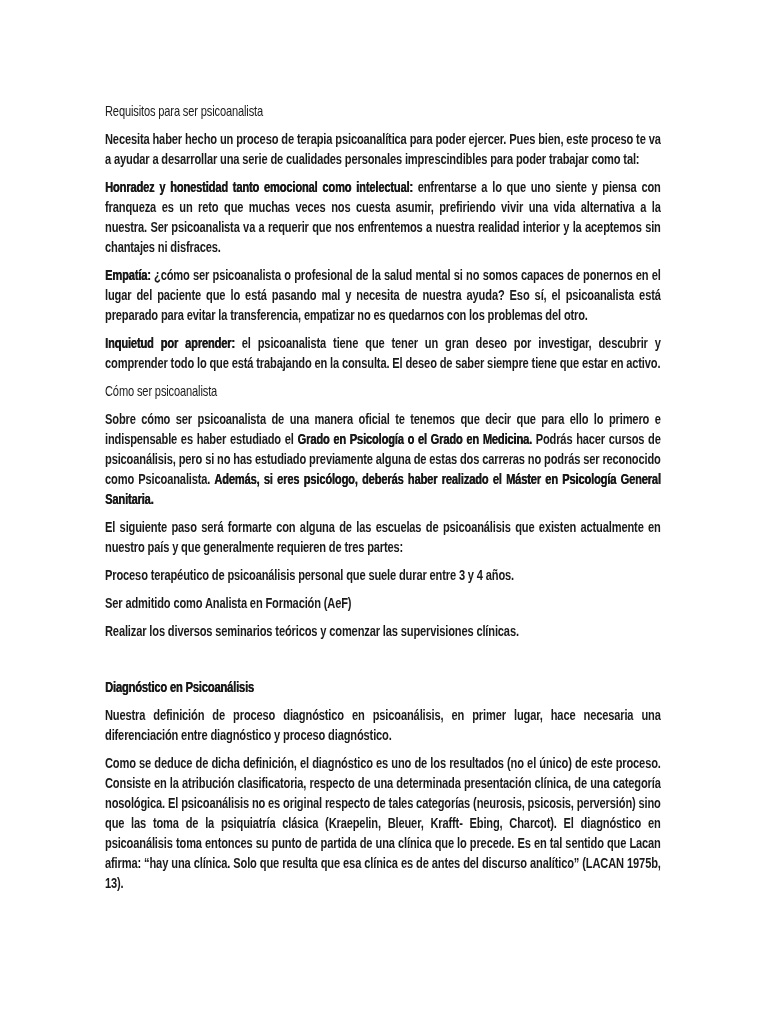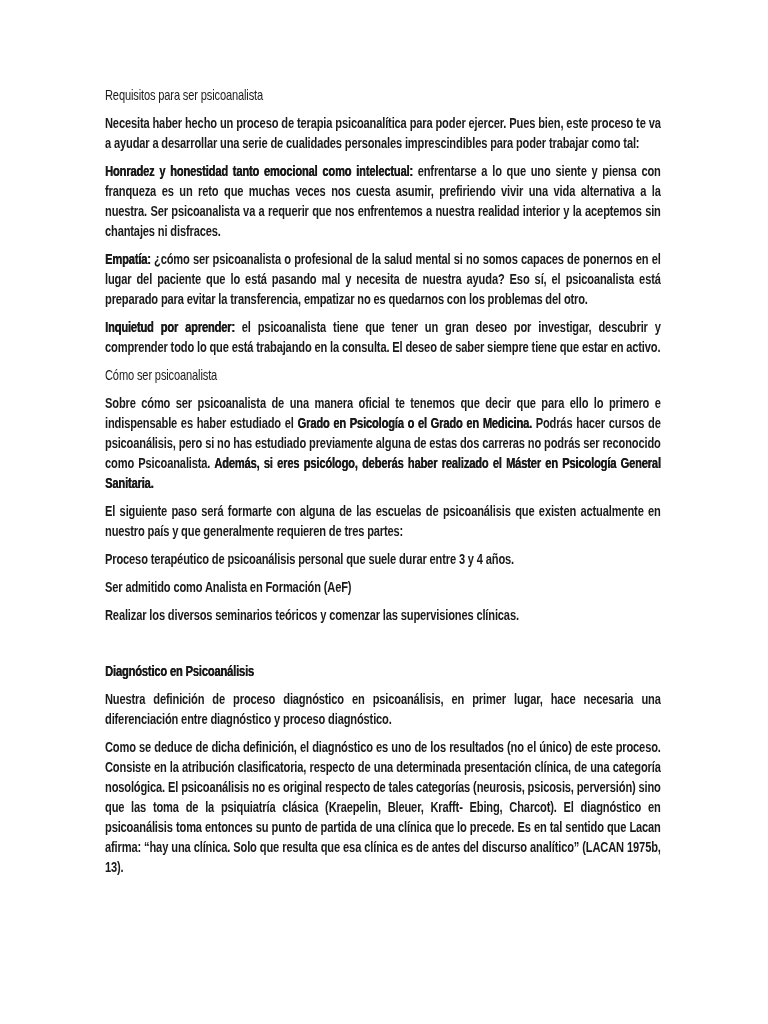--- a/index.html
+++ b/index.html
@@ -6,20 +6,21 @@
     margin: 0;
     padding: 0;
     background: #ffffff;
   }
   .page {
     position: relative;
     width: 768px;
     height: 988px;
     background: #ffffff;
     overflow: hidden;
+    margin-top: 16px;
   }
   .content {
     box-sizing: border-box;
     padding: 85px 0 0 105px;
   }
   .block {
     width: 751px;
     transform: scaleX(0.74);
     transform-origin: 0 0;
     font-family: "Liberation Sans", sans-serif;

